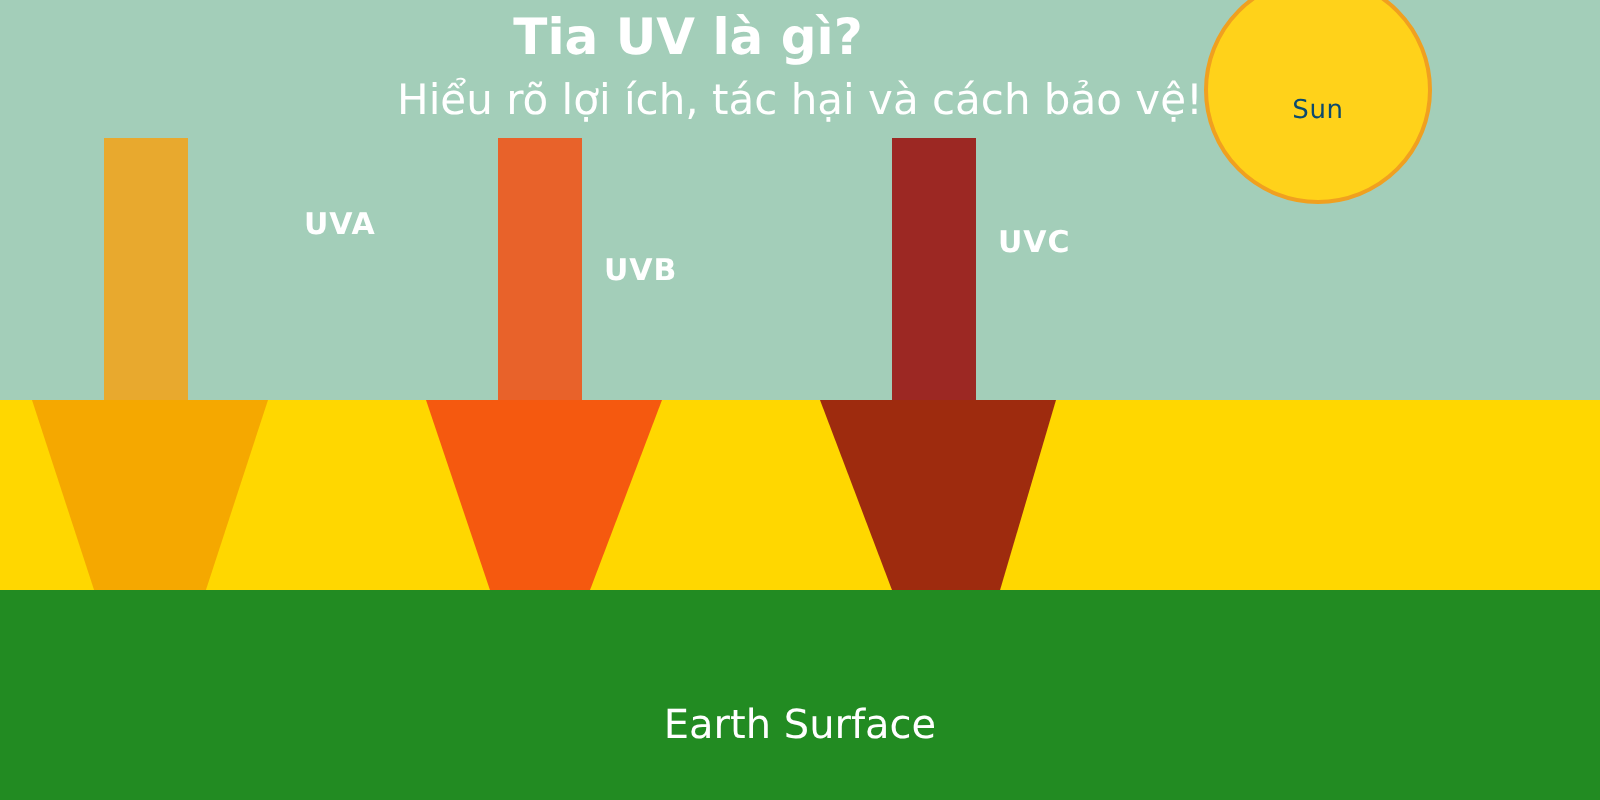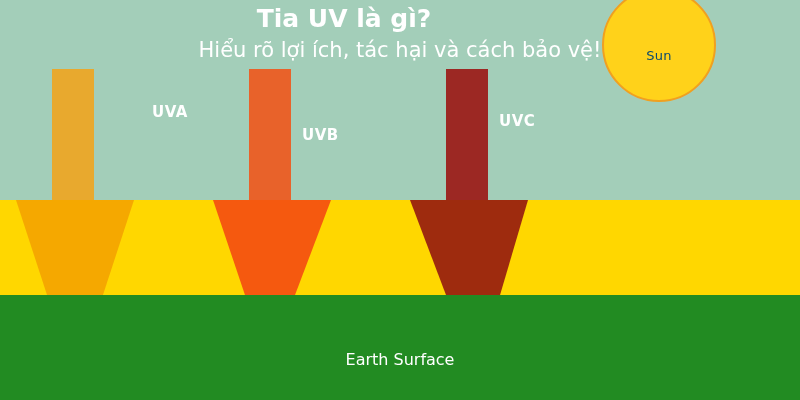--- a/index.html
+++ b/index.html
@@ -116,21 +116,21 @@
   }
 
   
   #earth-label {
     position: absolute;
     left: 0;
     top: 350px;
     width: 800px;
     text-align: center;
     color: #ffffff;
-    font-size: 16px;
+    font-size: 20px;
   }
 </style>
 </head>
 <body>
 
 <div id="scene">
 
   <div class="band" id="sky-band"></div>
   <div class="band" id="atmo-band"></div>
   <div class="band" id="earth-band"></div>

